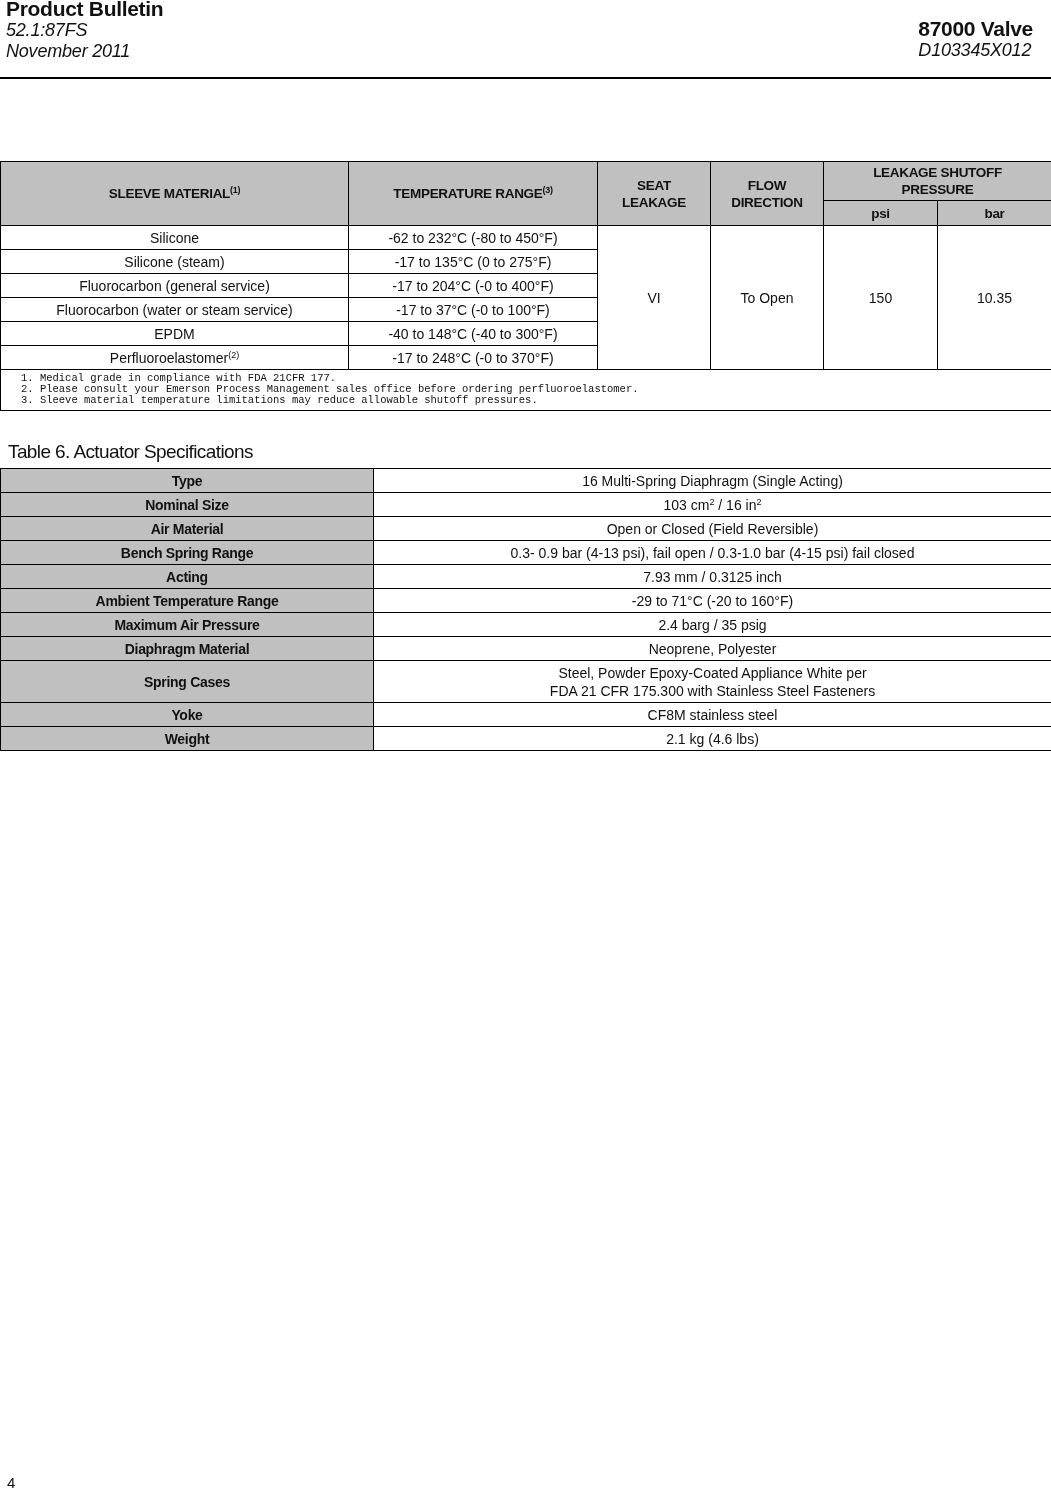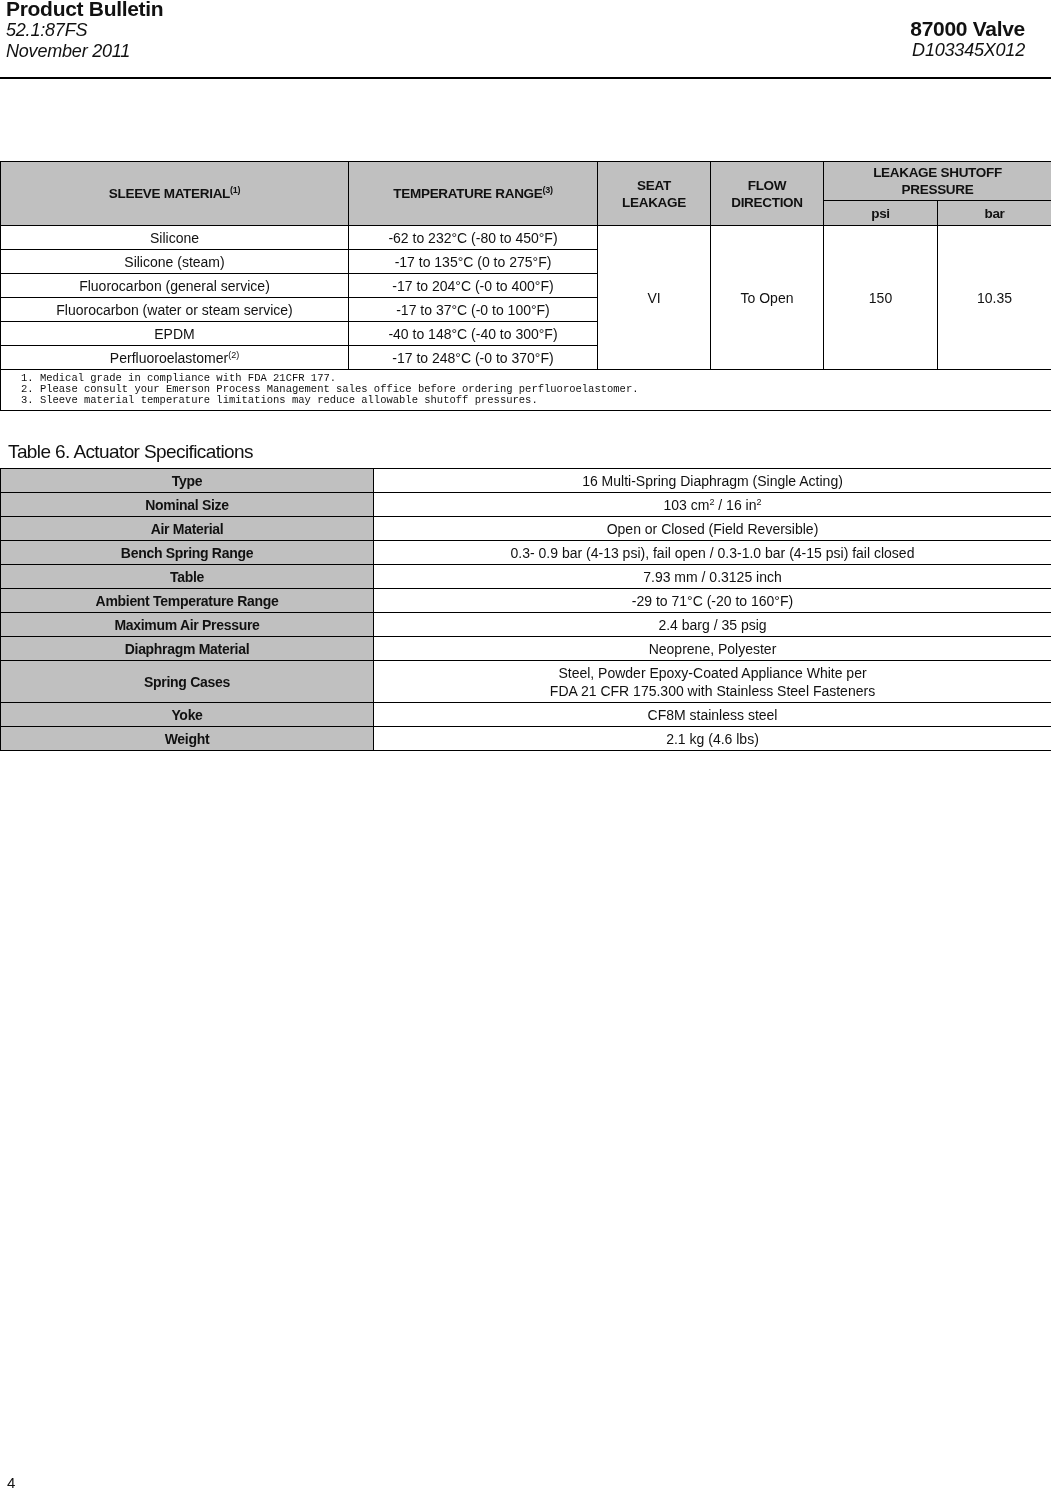--- a/index.html
+++ b/index.html
@@ -1,19 +1,19 @@
 <!DOCTYPE html>
 <html><head>
 <meta charset="utf-8">
 <style>
   html, body { margin: 0; padding: 0; background: #ffffff; }
   body { width: 1051px; height: 1491px; position: relative; overflow: hidden;
          font-family: "Liberation Sans", "DejaVu Sans", sans-serif; color: #111; }
   .hdr-left { position: absolute; left: 6px; top: -3px; }
-  .hdr-right { position: absolute; right: 26px; top: 17px; text-align: right; }
+  .hdr-right { position: absolute; right: 18px; top: 17px; text-align: left; }
   .hdr-title { font-weight: bold; font-size: 21px; line-height: 23px; letter-spacing: -0.3px; }
   .hdr-line { font-size: 18px; line-height: 21px; letter-spacing: -0.2px; font-style: italic; }
   .rule { position: absolute; left: 0; top: 77px; width: 1051px; height: 2px; background: #000; }
 
   .tbl-caption { position: absolute; left: 8px; font-size: 19px; letter-spacing: -0.6px; }
   table { border-collapse: collapse; position: absolute; left: 0; width: 1051px; table-layout: fixed; }
   td, th { border: 1px solid #000; text-align: center; font-size: 14px; padding: 0 4px; }
   th { background: #c0c0c0; font-weight: bold; font-size: 13.5px; letter-spacing: -0.3px; }
   sup { font-size: 9px; vertical-align: 5px; line-height: 0; }
 
@@ -121,21 +121,21 @@
   </tr>
   <tr>
     <th>Air Material</th>
     <td>Open or Closed (Field Reversible)</td>
   </tr>
   <tr>
     <th>Bench Spring Range</th>
     <td>0.3- 0.9 bar (4-13 psi), fail open / 0.3-1.0 bar (4-15 psi) fail closed</td>
   </tr>
   <tr>
-    <th>Table</th>
+    <th>Acting</th>
     <td>7.93 mm / 0.3125 inch</td>
   </tr>
   <tr>
     <th>Ambient Temperature Range</th>
     <td>-29 to 71°C (-20 to 160°F)</td>
   </tr>
   <tr>
     <th>Maximum Air Pressure</th>
     <td>2.4 barg / 35 psig</td>
   </tr>

